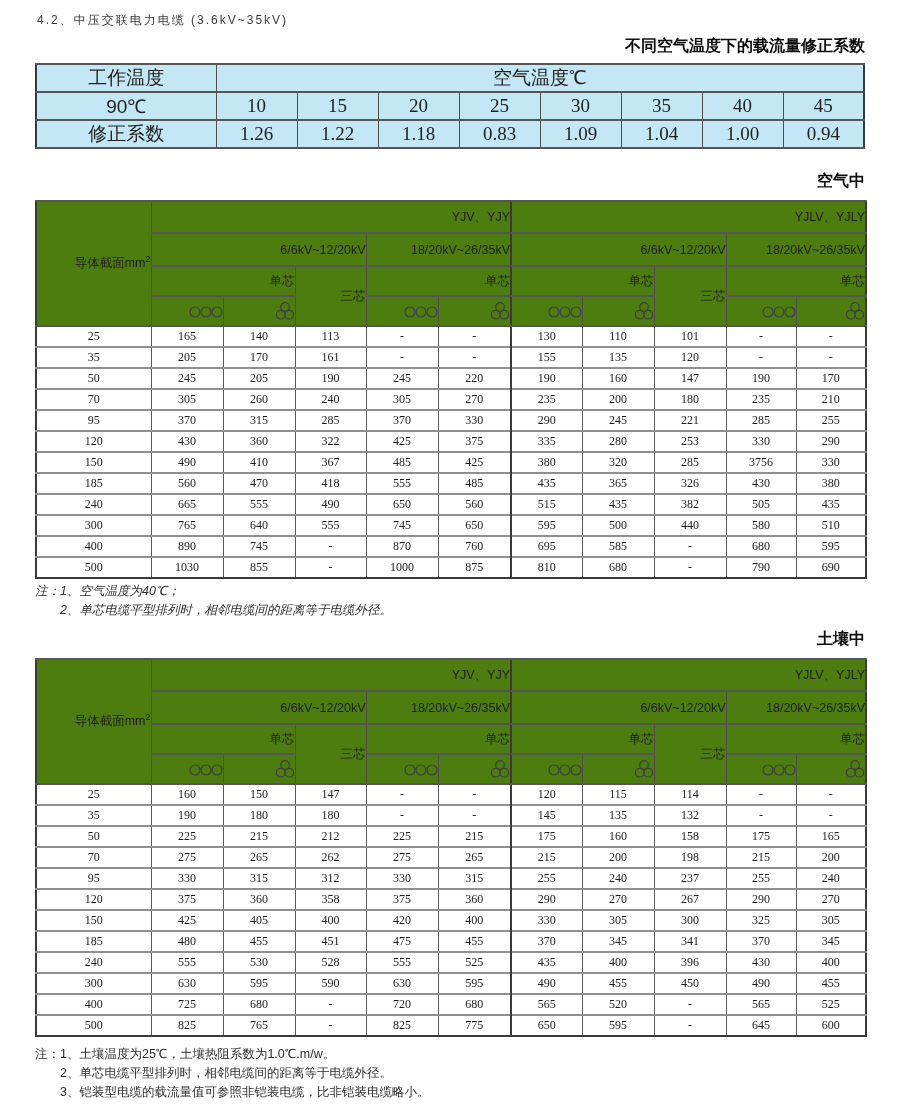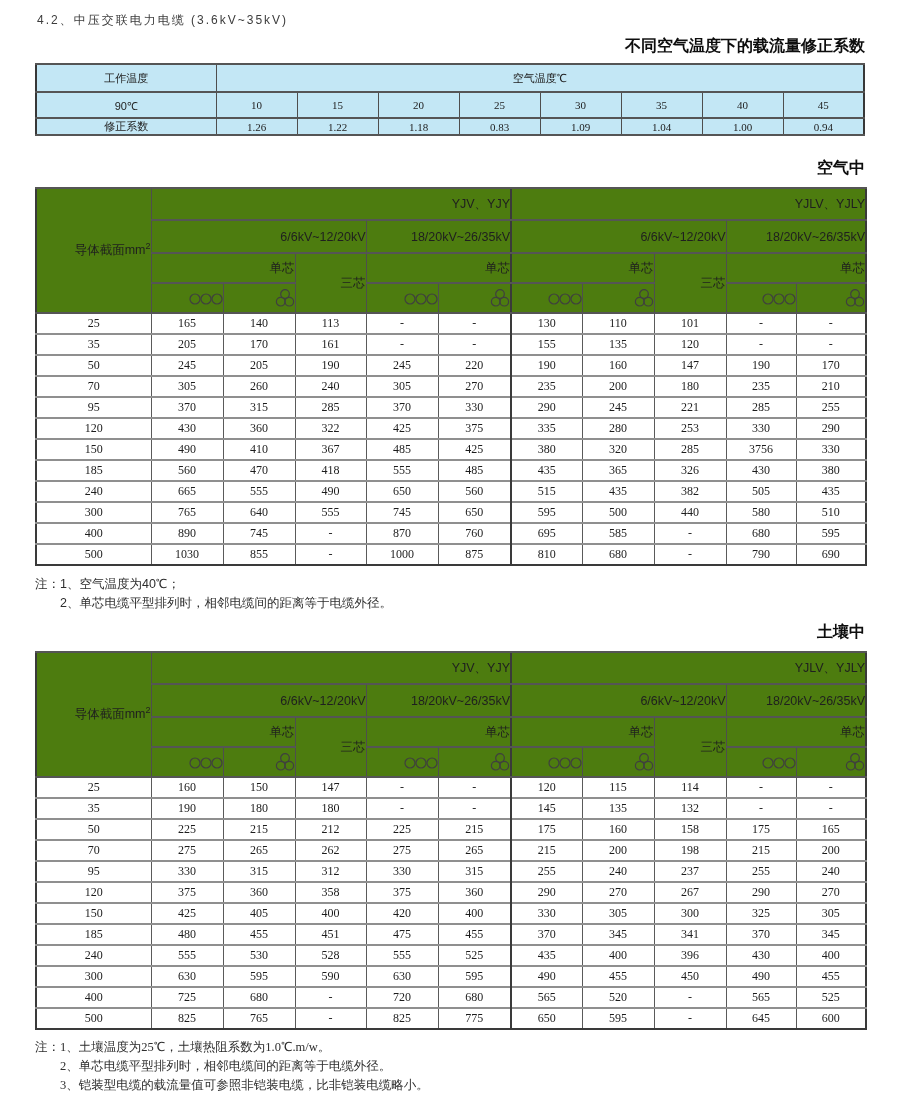--- a/index.html
+++ b/index.html
@@ -34,21 +34,21 @@
   table { border-collapse: collapse; table-layout: fixed; width: 830px; }
 
   
   .corr { border: 2px solid #383838; margin-bottom: 0; }
   .corr th, .corr td {
     background: #c3e7f5;
     border: 1px solid #4e4e4e;
     border-top: 2px solid #555555;
     border-bottom: 2px solid #555555;
     font-weight: normal;
-    font-size: 11px;
+    font-size: 19px;
     text-align: center;
     vertical-align: middle;
     color: #222;
   }
   .corr tr:nth-child(1) { height: 28px; }
   .corr tr:nth-child(2) { height: 26px; }
   .corr tr:nth-child(3) { height: 16px; }
 
   
   .bigtbl { border: 2px solid #3a3a3a; }
@@ -78,22 +78,22 @@
     color: #1c1c1c;
   }
   .bigtbl tbody td.heavy, .bigtbl thead th.heavy { border-left: 2px solid #3a3a3a; }
   .num { font-family: "Liberation Serif", serif; }
   .corner-cell sup { font-size: 9px; }
 
   .icon-cell svg { display: inline-block; vertical-align: middle; }
 
   .notes { font-size: 12.5px; color: #2d2d2d; line-height: 19px; margin-bottom: 9px; }
   .notes .cont { padding-left: 25px; }
-  .notes-air { margin-top: 9px; height: 38px; }
-  .notes-soil { margin-top: 8px; font-family: Liberation Serif, serif; }
+  .notes-air { margin-top: 3px; height: 38px; font-style: italic; }
+  .notes-soil { margin-top: 8px; }
 </style>
 </head>
 <body>
 
 <div class="page">
 
   <div class="doc-title">4.2、中压交联电力电缆 (3.6kV~35kV)</div>
 
   <div class="section-caption">不同空气温度下的载流量修正系数</div>
 

